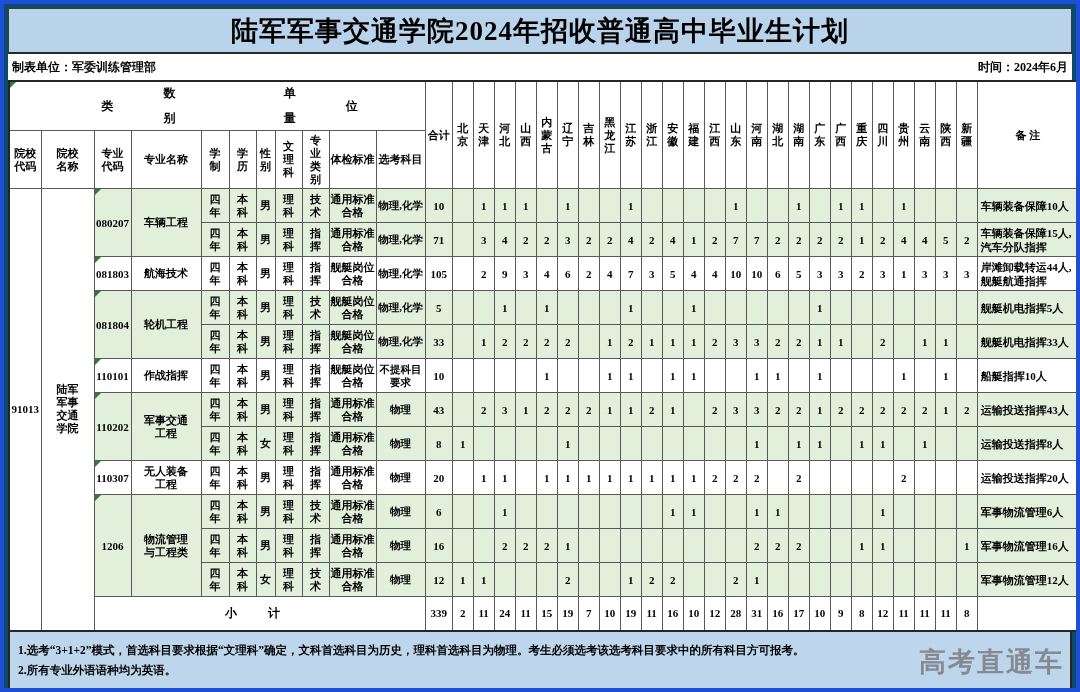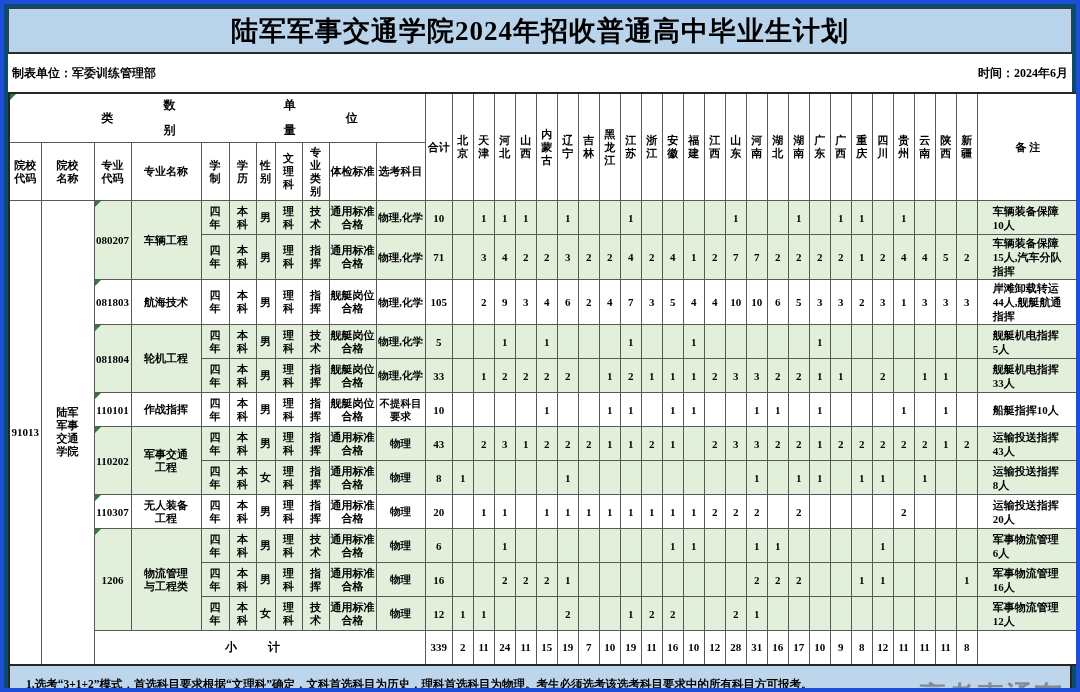--- a/index.html
+++ b/index.html
@@ -1,46 +1,46 @@
 <!DOCTYPE html>
 <html><head>
 <meta charset="utf-8">
 <style>
   html,body{margin:0;padding:0;background:#fff;font-family:"Liberation Serif",serif;}
   .page{width:1080px;height:692px;box-sizing:border-box;border:4px solid #1d4ed8;padding:4px;background:#0c4a6e;position:relative;overflow:hidden;}
   .titlebar{height:46px;background:#b9d3ea;border:1px solid #3c3c3c;border-bottom:2px solid #2a2a2a;box-sizing:border-box;
             display:flex;align-items:center;justify-content:center;font-size:27px;font-weight:bold;letter-spacing:1px;color:#000;}
-  .meta{height:38px;display:flex;align-items:center;justify-content:space-between;font-weight:bold;font-size:12px;padding:0 4px;background:#fff;}
+  .meta{height:26px;display:flex;align-items:center;justify-content:space-between;font-weight:bold;font-size:12px;padding:0 4px;background:#fff;}
   table{border-collapse:collapse;table-layout:fixed;width:1070px;border:2px solid #262626;}
   th,td{border:1px solid #595959;padding:0;text-align:center;vertical-align:middle;font-size:11px;font-weight:bold;color:#000;overflow:hidden;}
   thead th{background:#fff;}
   .corner{position:relative;height:48px;}
   .corner span{position:absolute;font-size:12px;}
   .c-midl{left:22%;top:50%;transform:translateY(-50%);}
   .c-top1{left:37%;top:3px;}
   .c-bot1{left:37%;bottom:3px;}
   .c-top2{left:66%;top:3px;}
   .c-bot2{left:66%;bottom:3px;}
   .c-midr{left:81%;top:50%;transform:translateY(-50%);}
   .stack span{display:block;line-height:13px;}
   .hdr2{height:57px;}
   tbody tr{height:34px;}
   td.green{background:#e2efda;}
   td.white{background:#ffffff;}
   .tri{position:relative;}
   .tri::before{content:"";position:absolute;top:0;left:0;border-top:6px solid #2e7d32;border-right:6px solid transparent;}
-  .remark-cell{text-align:left;padding:1px 15px;line-height:14px;}
+  .remark-cell{text-align:left;padding:1px 3px;line-height:14px;}
   .subjects{font-size:10.5px;line-height:13px;}
   .medical{line-height:13px;}
   .name-cell{line-height:13px;padding:0 10px;}
   .subtotal-label{letter-spacing:14px;font-size:12px;}
   .notes{display:flex;border:2px solid #262626;border-top:none;background:#bdd6ec;height:62px;box-sizing:border-box;}
   .notes-label{width:53px;border-right:1px solid #595959;display:flex;align-items:center;justify-content:center;
                font-weight:bold;font-size:12px;letter-spacing:4px;flex:none;}
-  .notes-body{position:relative;flex:1;padding:8px 24px 0 8px;font-size:11.5px;font-weight:bold;line-height:20px;margin-left:8px;}
+  .notes-body{position:relative;flex:1;padding:8px 24px 0 8px;font-size:11.5px;font-weight:bold;line-height:20px;}
   .watermark{position:absolute;right:6px;top:50%;transform:translateY(-50%);font-size:27px;font-weight:bold;
              color:rgba(125,130,136,0.9);letter-spacing:2px;font-family:"Liberation Sans",sans-serif;}
 </style>
 </head>
 <body>
 
 <div class="page">
   <div class="titlebar">陆军军事交通学院2024年招收普通高中毕业生计划</div>
   <div class="meta">
     <span>制表单位：军委训练管理部</span>

